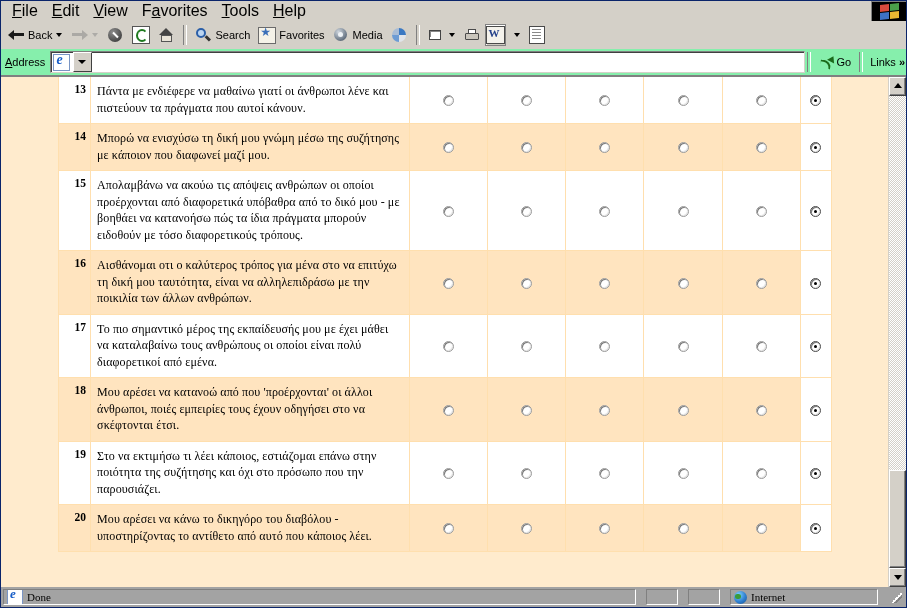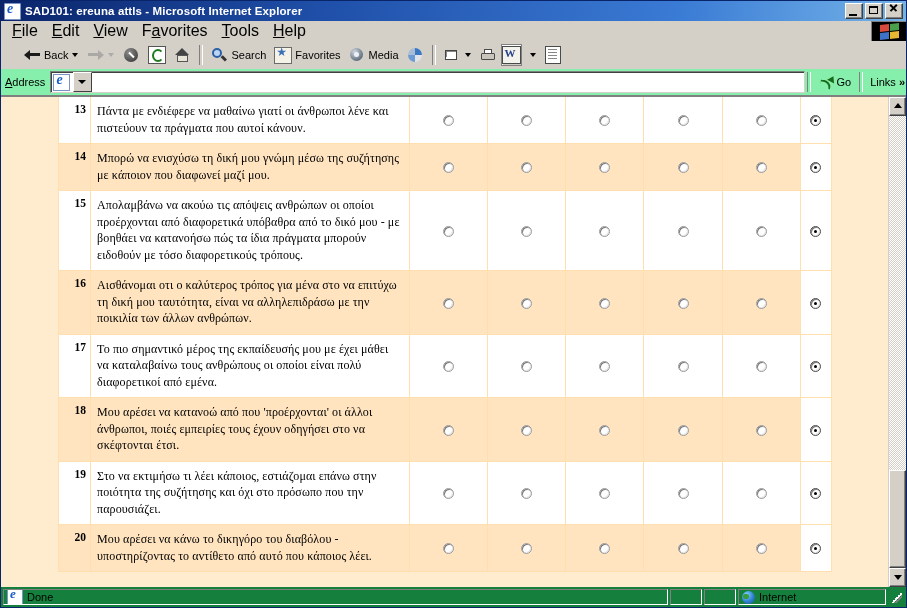--- a/index.html
+++ b/index.html
@@ -75,21 +75,21 @@
     display:grid;grid-template-columns:1fr 1fr;grid-template-rows:1fr 1fr;
     gap:1px;transform:skewY(-6deg);
   }
   .winflag span{display:block;}
   .wf1{background:#d94a3d}.wf2{background:#4a9f4a}
   .wf3{background:#3f72c6}.wf4{background:#e8b732}
 
   
   .toolbar{
     height:26px;flex:0 0 26px;display:flex;align-items:center;
-    background:#d4d0c8;padding-left:19px;
+    background:#d4d0c8;padding-left:3px;
     border-bottom:1px solid #d4d0c8;
   }
   .tb-btn{display:flex;align-items:center;padding:2px 4px;height:22px;box-sizing:border-box;cursor:default;}
   .tb-btn.dim{opacity:.45;}
   .tb-label{font-size:11px;margin-left:3px;color:#000;}
   .tb-sep{width:2px;height:20px;margin:0 4px;
     border-left:1px solid #808080;border-right:1px solid #fff;}
   .tb-arrow{
     width:0;height:0;margin-left:4px;margin-right:1px;
     border-left:3.5px solid transparent;border-right:3.5px solid transparent;
@@ -335,21 +335,21 @@
     bottom:0px;height:96px;
     background:#d4d0c8;
     border-top:1px solid #fff;border-left:1px solid #fff;
     border-right:1px solid #404040;border-bottom:1px solid #404040;
     box-shadow:inset -1px -1px 0 #808080;
   }
 
   
   .statusbar{
     height:20px;flex:0 0 20px;display:flex;align-items:stretch;
-    background:#15803d;padding:2px 2px 2px 2px;box-sizing:border-box;gap:2px;
+    background:#a3a3a3;padding:2px 2px 2px 2px;box-sizing:border-box;gap:10px;font-family:Liberation Serif, serif;
   }
   .st-cell{
     border-top:1px solid #808080;border-left:1px solid #808080;
     border-right:1px solid #fff;border-bottom:1px solid #fff;
     display:flex;align-items:center;padding:0 3px;
     font-size:11px;color:#000;overflow:hidden;white-space:nowrap;
   }
   .st-main{flex:1 1 auto;}
   .st-sm{width:24px;flex:0 0 24px;}
   .st-zone{width:140px;flex:0 0 140px;}
@@ -376,36 +376,20 @@
   }
   .globe:after{
     content:"";position:absolute;left:1px;top:3px;width:6px;height:5px;background:#3a9b3a;border-radius:40%;
   }
 </style>
 </head>
 <body>
 
 <div class="window">
 
-  <div class="titlebar">
-    <div class="title-ico"></div>
-    <div class="title-text">SAD101: ereuna attls - Microsoft Internet Explorer</div>
-    <div class="win-btns">
-      <div class="win-btn wb-min">
-          <i></i>
-        </div>
-      <div class="win-btn wb-max">
-          <i></i>
-        </div>
-      <div class="win-btn wb-close">
-          <i></i>
-          <i></i>
-        </div>
-    </div>
-  </div>
 
   <div class="menurow">
     <div class="menubar">
       <div class="menuitem"><u>F</u>ile</div>
       <div class="menuitem"><u>E</u>dit</div>
       <div class="menuitem"><u>V</u>iew</div>
       <div class="menuitem">F<u>a</u>vorites</div>
       <div class="menuitem"><u>T</u>ools</div>
       <div class="menuitem"><u>H</u>elp</div>
     </div>

